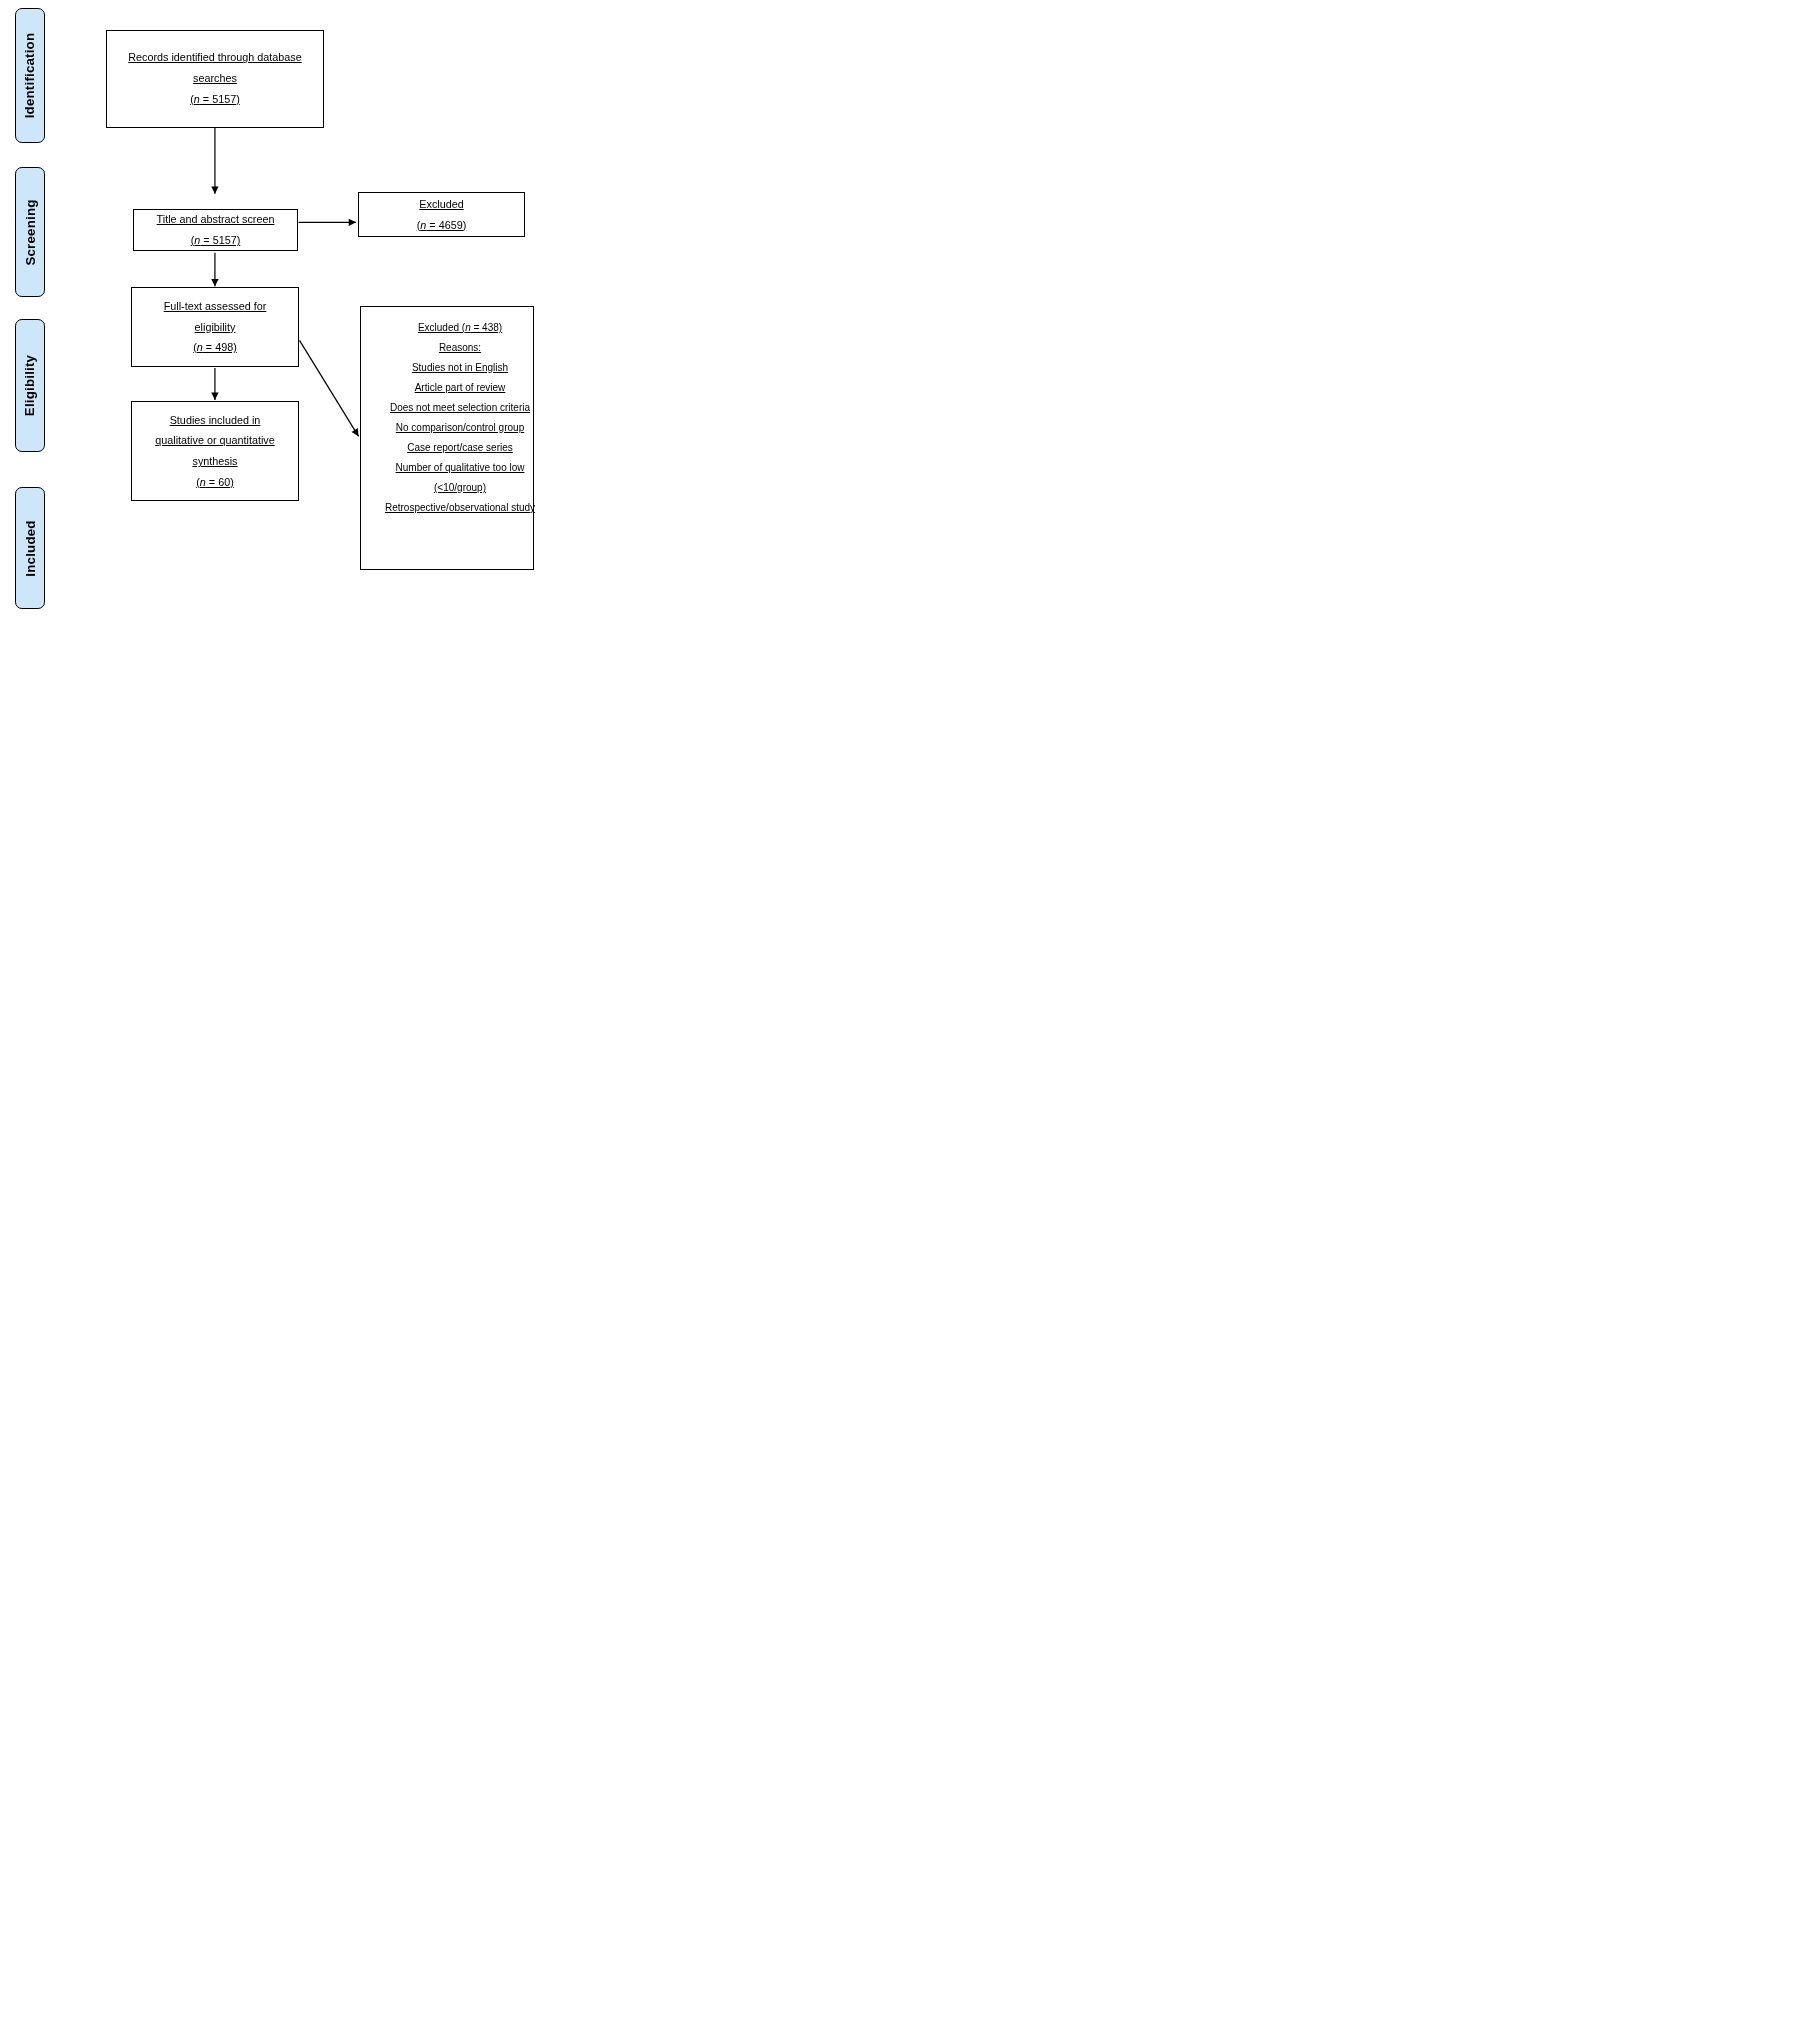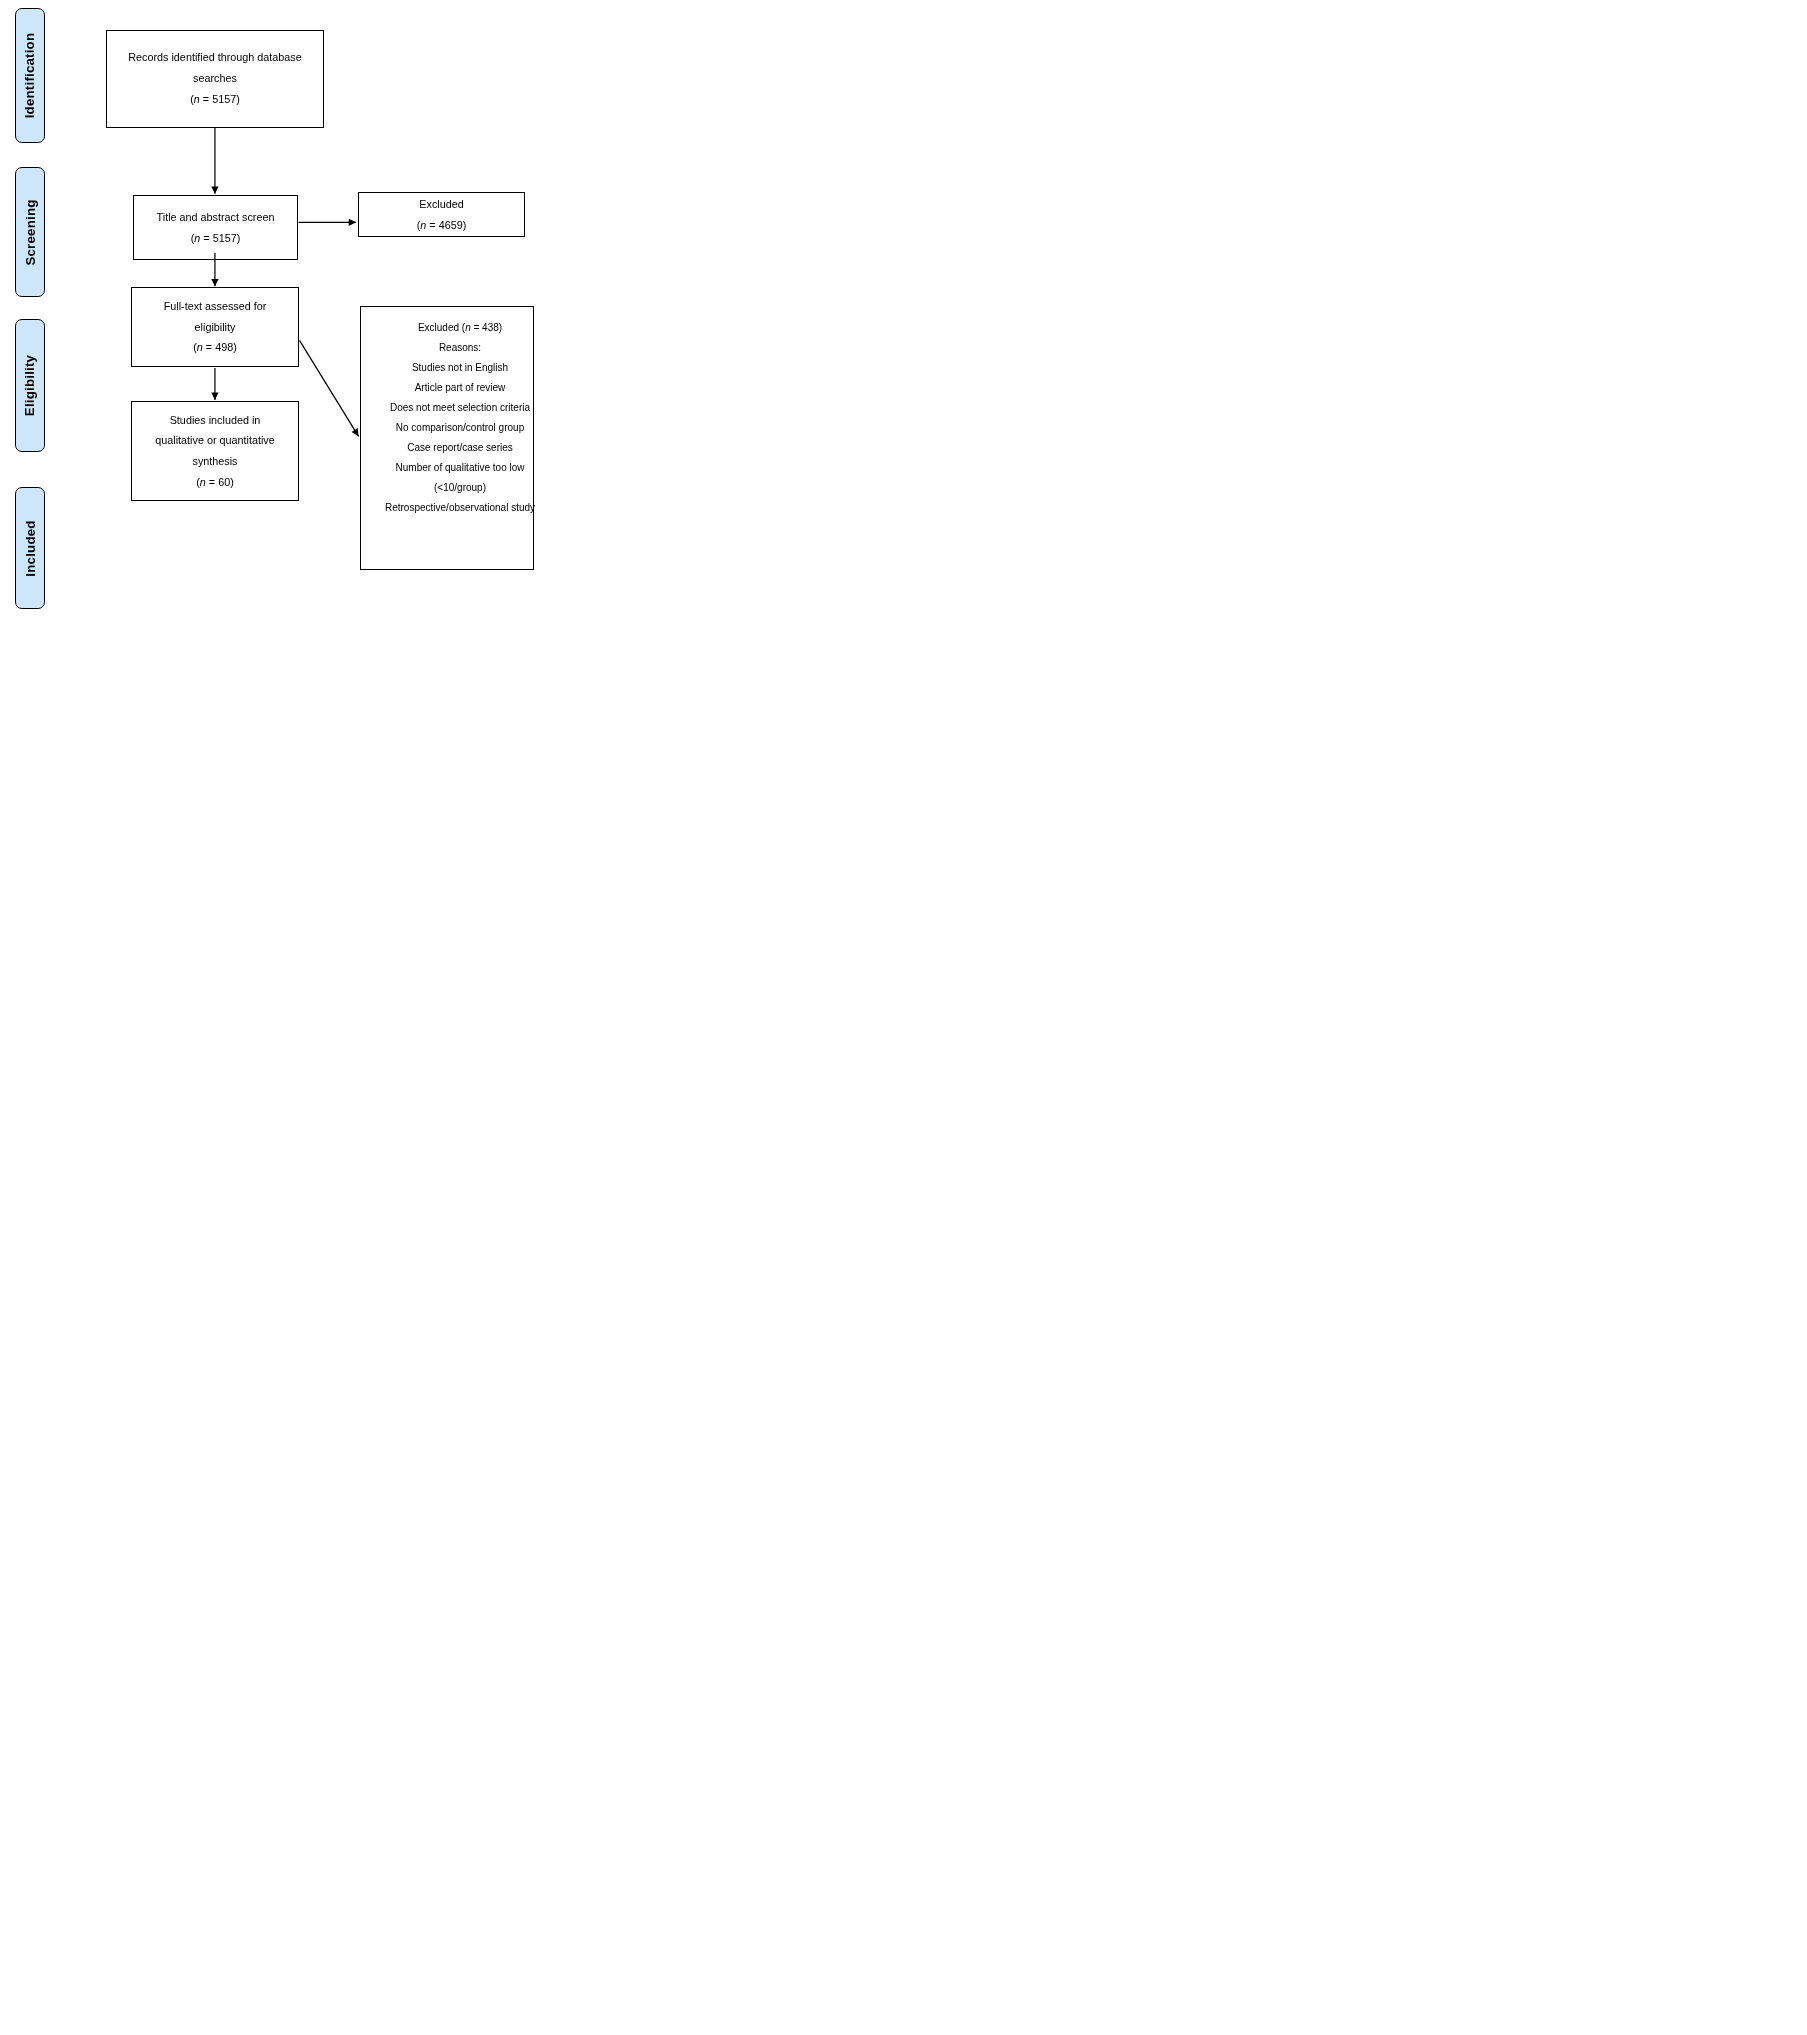--- a/index.html
+++ b/index.html
@@ -34,20 +34,21 @@
   .fbox{
     position:absolute;
     background:#ffffff;
     border:1.5px solid var(--box-border,#000);
     box-sizing:border-box;
     display:flex;
     flex-direction:column;
     align-items:center;
     justify-content:center;
     text-align:center;
+    text-decoration:underline;
   }
   .fbox .line{
     font-size:10.8px;
     line-height:20.7px;
     white-space:nowrap;
   }
   .nvar{font-style:italic;}
   #excluded-fulltext-box{justify-content:flex-start;padding-top:10.8px;}
   #excluded-fulltext-box .line{font-size:10px;line-height:20px;}
   #arrow-layer{position:absolute;left:0;top:0;pointer-events:none;}
@@ -71,21 +72,21 @@
   <div class="stage" style="top:487px;height:122px;">
     <span class="vlabel">Included</span>
   </div>
 
   <div class="fbox" style="left:106px;top:29.5px;width:218px;height:98px;">
     <div class="line">Records identified through database</div>
     <div class="line">searches</div>
     <div class="line"><span>(</span><span class="nvar">n</span><span> = 5157)</span></div>
   </div>
 
-  <div class="fbox" style="left:133px;top:195px;width:165px;height:65px;">
+  <div class="fbox" style="left:133px;top:209px;width:165px;height:42px;">
     <div class="line">Title and abstract screen</div>
     <div class="line"><span>(</span><span class="nvar">n</span><span> = 5157)</span></div>
   </div>
 
   <div class="fbox" style="left:358px;top:192px;width:167px;height:45px;">
     <div class="line">Excluded</div>
     <div class="line"><span>(</span><span class="nvar">n</span><span> = 4659)</span></div>
   </div>
 
   <div class="fbox" style="left:131px;top:287px;width:168px;height:80px;">

